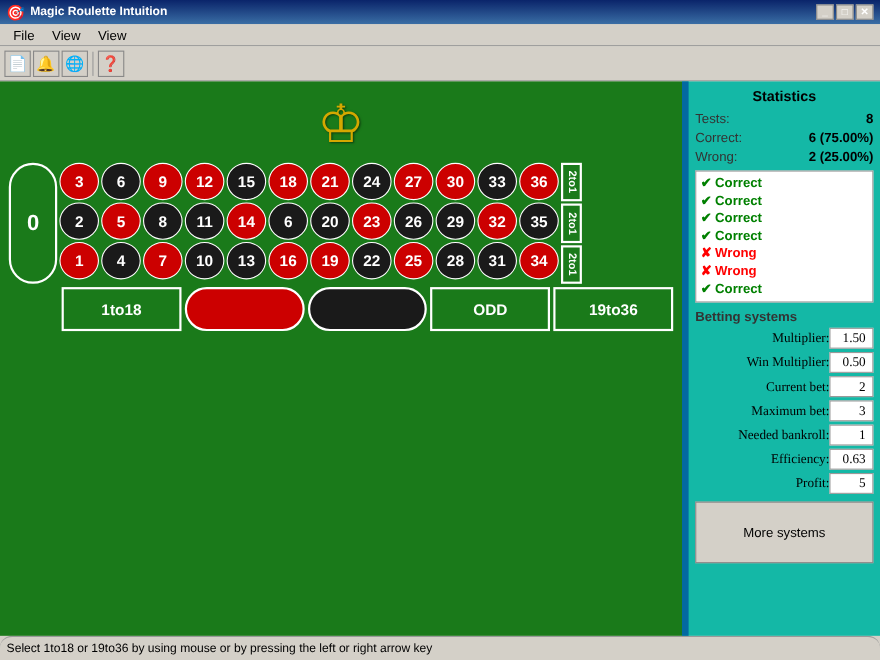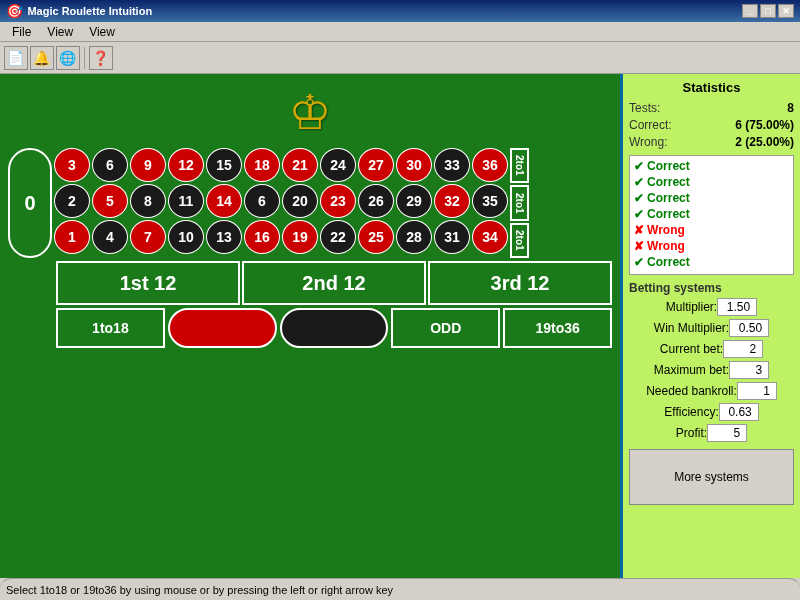--- a/index.html
+++ b/index.html
@@ -95,23 +95,23 @@
     }
     .chess-king {
       font-size: 48px;
       color: #d4a800;
       text-shadow: 1px 1px 2px rgba(0,0,0,0.5);
     }
 
     
     #stats-panel {
       width: 180px;
-      background: #bef264;
+      background: #14b8a6;
       padding: 6px;
-      border-left: 3px solid #0369a1;
+      border-left: 6px solid #0369a1;
       overflow-y: auto;
     }
 
     #stats-title {
       text-align: center;
       font-weight: bold;
       margin-bottom: 6px;
       font-size: 13px;
     }
 
@@ -147,24 +147,25 @@
     
     .section-title {
       font-weight: bold;
       font-size: 12px;
       margin: 4px 0 3px 0;
       color: #333;
     }
 
     .bet-row {
       display: flex;
-      justify-content: center;
+      justify-content: flex-end;
       align-items: center;
       margin-bottom: 3px;
       font-size: 12px;
+      font-family: Liberation Serif, serif;
     }
     .bet-value {
       background: white;
       border: 1px solid #999;
       padding: 1px 6px;
       min-width: 40px;
       text-align: right;
     }
 
     .more-systems-btn {
@@ -430,25 +431,20 @@
         </div>
 
         <div class="grid-right">
           <div class="twoto1">2to1</div>
           <div class="twoto1">2to1</div>
           <div class="twoto1">2to1</div>
         </div>
 
       </div>
 
-      <div class="bottom-bets">
-        <div class="dozen">1st 12</div>
-        <div class="dozen">2nd 12</div>
-        <div class="dozen">3rd 12</div>
-      </div>
 
       <div class="outside-bets-row">
         <div class="outside-bet">1to18</div>
         <div class="red-oval-btn"></div>
         <div class="black-oval-btn"></div>
         <div class="outside-bet">ODD</div>
         <div class="outside-bet">19to36</div>
       </div>
 
     </div>

